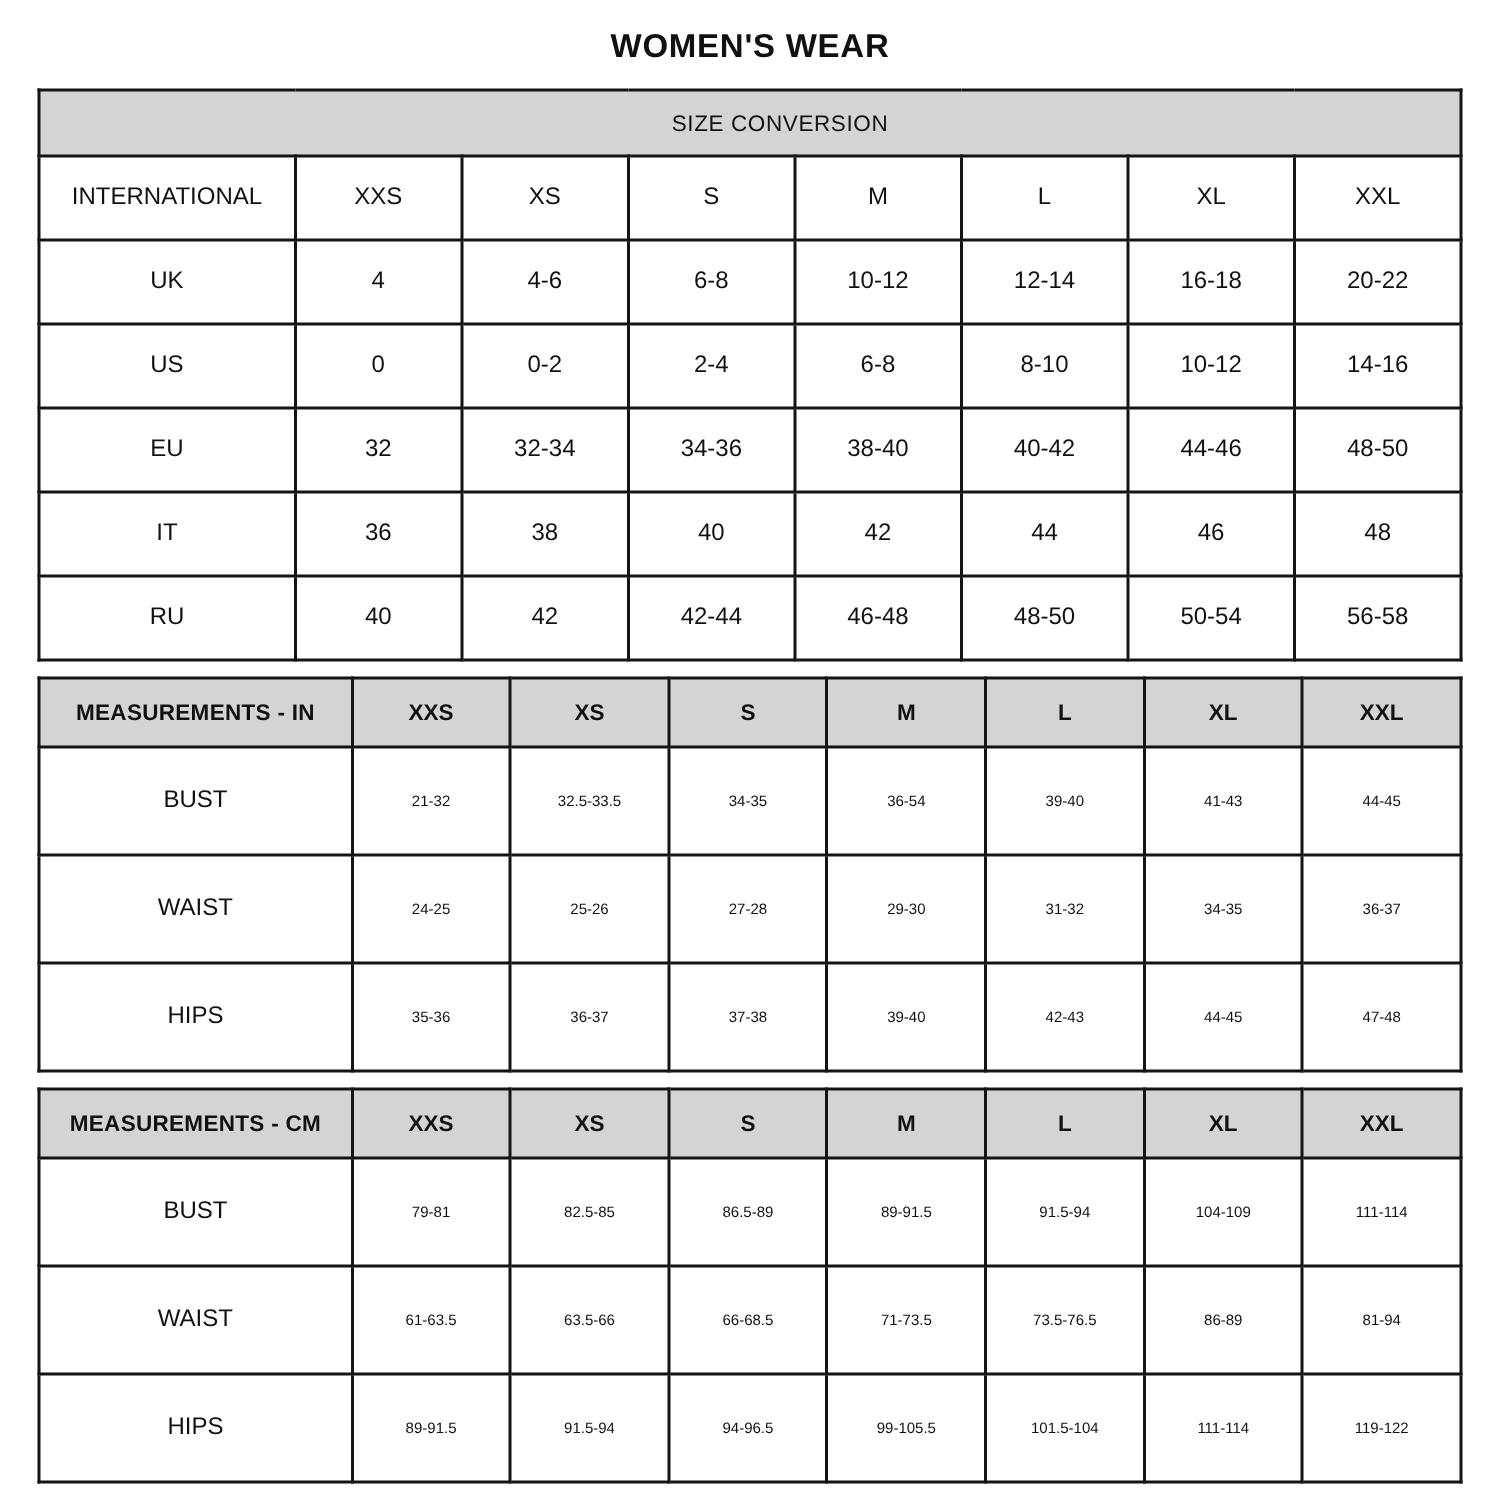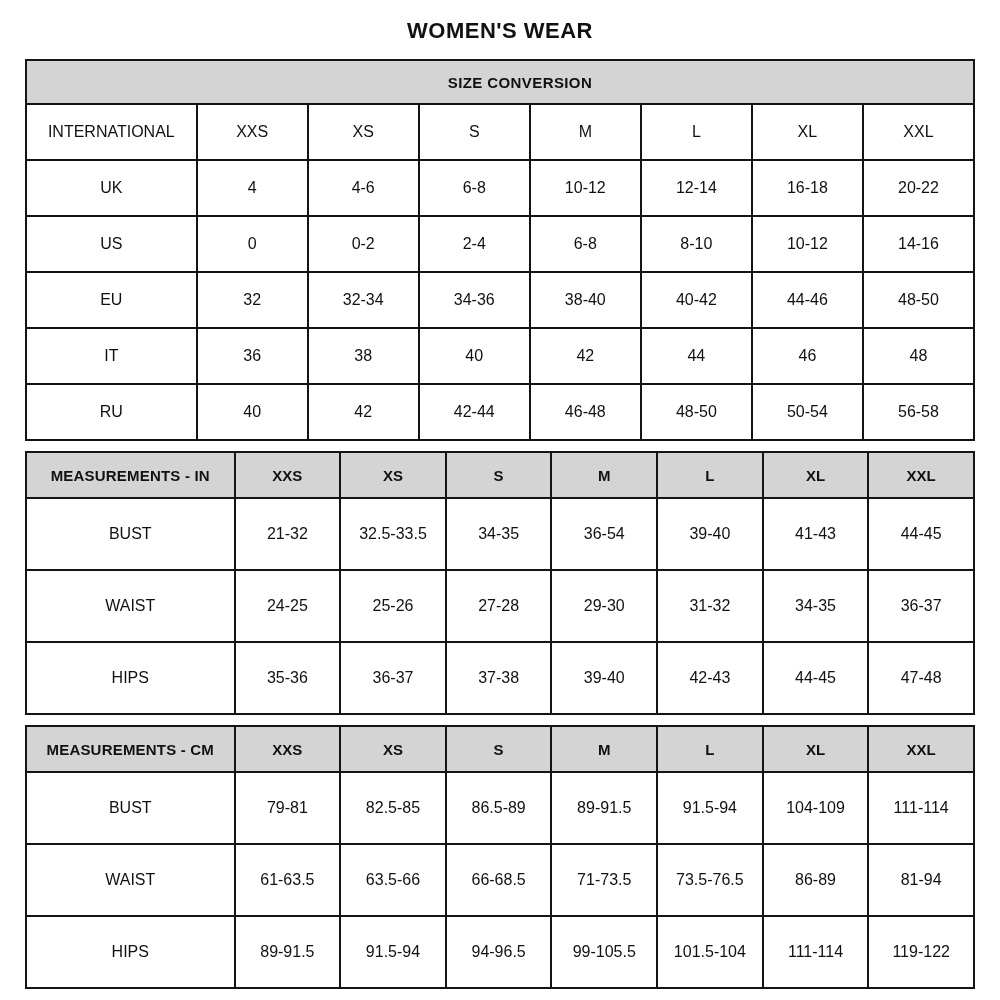--- a/index.html
+++ b/index.html
@@ -37,21 +37,21 @@
   .tbl{margin-bottom:10px;}
   th,td{
     border:2px solid var(--border);
     text-align:center;
     vertical-align:middle;
     padding:2px 4px;
   }
   
   .banner-cell{
     background:var(--header-fill);
-    font-weight:bold;
+    font-weight:normal;
     font-size:15px;
     letter-spacing:0.4px;
     height:44px;
     padding-left:44px;
   }
   
   .tbl-size td{
     height:56px;
     font-size:16px;
     background:var(--background);
@@ -63,21 +63,21 @@
     font-weight:bold;
     height:46px;
   }
   .tbl-meas th.title-cell{font-size:15px;letter-spacing:0.2px;margin-top:20px;}
   .tbl-meas th.head-cell{font-size:15px;}
   .tbl-meas td{
     height:72px;
     background:var(--background);
   }
   .tbl-meas td.label-cell{font-size:16px;}
-  .tbl-meas td.value-cell{font-size:16px;}
+  .tbl-meas td.value-cell{font-size:10px;}
 </style>
 </head>
 <body>
 
 <div class="page">
 
   <h1 class="page-title">WOMEN'S WEAR</h1>
 
   <table class="tbl tbl-size">
     <colgroup>

